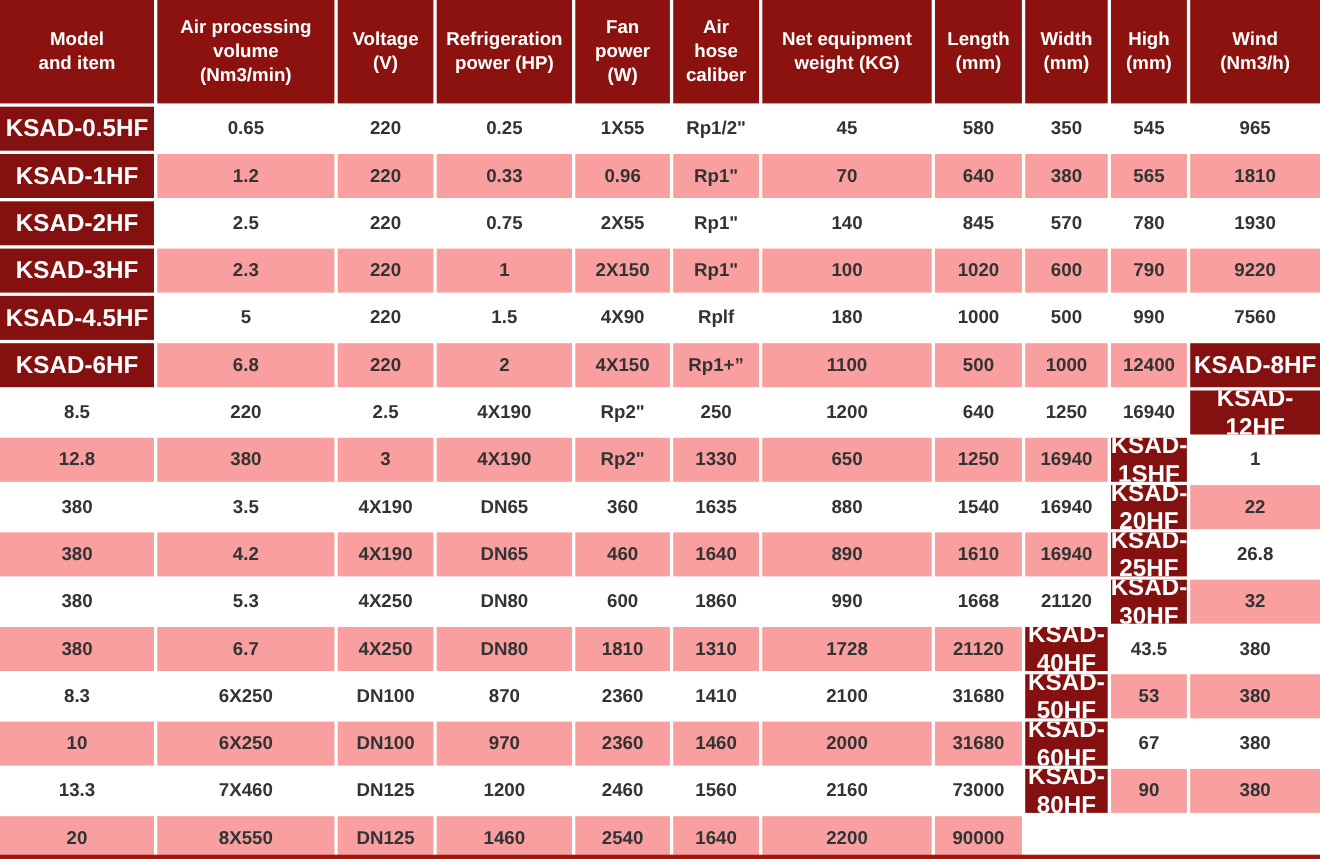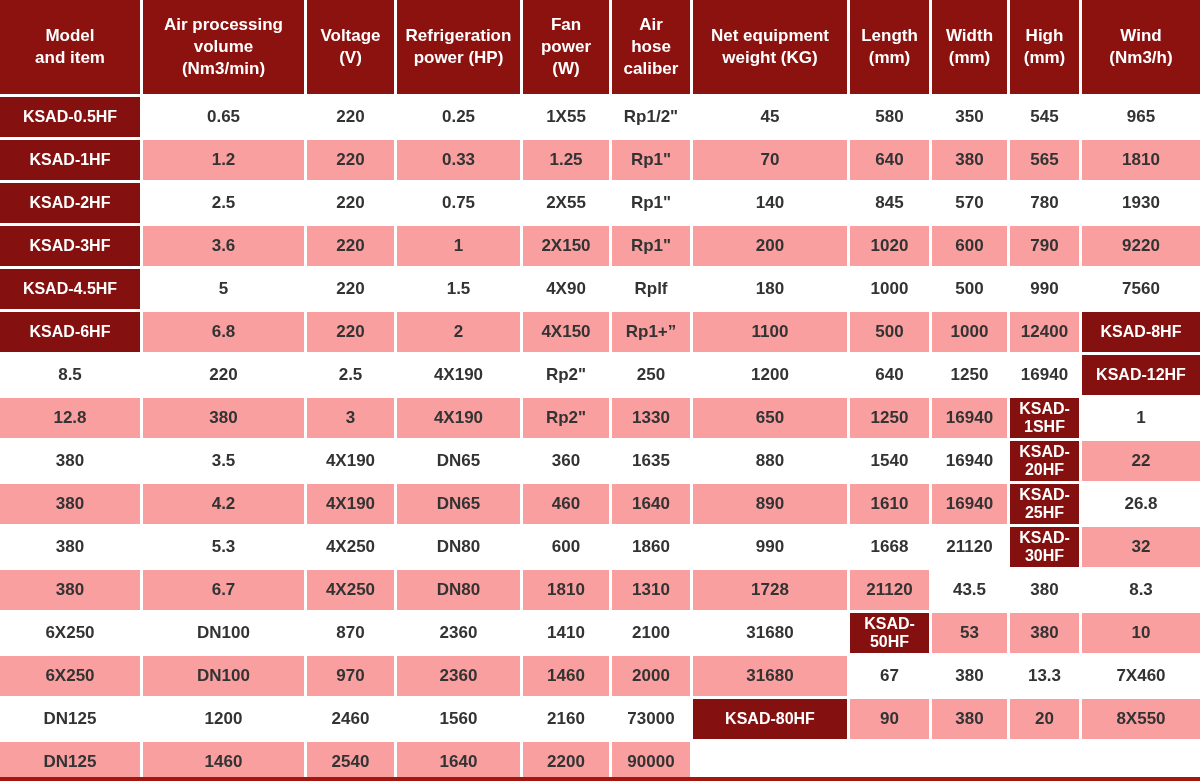--- a/index.html
+++ b/index.html
@@ -33,21 +33,21 @@
   .head {
     background: var(--header-bg, #8B120E);
     color: var(--header-text, #ffffff);
     font-size: 17px;
     line-height: 1.3;
     white-space: pre-line;
   }
   .model {
     background: var(--model-bg, #84110F);
     color: var(--header-text, #ffffff);
-    font-size: 16px;
+    font-size: 22px;
   }
   .white {
     background: var(--row-white, #ffffff);
     color: var(--data-text, #333333);
     font-size: 17px;
   }
   .pink {
     background: var(--row-pink, #F99F9F);
     color: var(--data-text, #333333);
     font-size: 17px;
@@ -100,45 +100,45 @@
       <div class="cell white">Rp1/2"</div>
       <div class="cell white">45</div>
       <div class="cell white">580</div>
       <div class="cell white">350</div>
       <div class="cell white">545</div>
       <div class="cell white">965</div>
       <div class="cell model">KSAD-1HF</div>
       <div class="cell pink">1.2</div>
       <div class="cell pink">220</div>
       <div class="cell pink">0.33</div>
-      <div class="cell pink">1.25</div>
+      <div class="cell pink">0.96</div>
       <div class="cell pink">Rp1"</div>
       <div class="cell pink">70</div>
       <div class="cell pink">640</div>
       <div class="cell pink">380</div>
       <div class="cell pink">565</div>
       <div class="cell pink">1810</div>
       <div class="cell model">KSAD-2HF</div>
       <div class="cell white">2.5</div>
       <div class="cell white">220</div>
       <div class="cell white">0.75</div>
       <div class="cell white">2X55</div>
       <div class="cell white">Rp1"</div>
       <div class="cell white">140</div>
       <div class="cell white">845</div>
       <div class="cell white">570</div>
       <div class="cell white">780</div>
       <div class="cell white">1930</div>
       <div class="cell model">KSAD-3HF</div>
-      <div class="cell pink">3.6</div>
+      <div class="cell pink">2.3</div>
       <div class="cell pink">220</div>
       <div class="cell pink">1</div>
       <div class="cell pink">2X150</div>
       <div class="cell pink">Rp1"</div>
-      <div class="cell pink">200</div>
+      <div class="cell pink">100</div>
       <div class="cell pink">1020</div>
       <div class="cell pink">600</div>
       <div class="cell pink">790</div>
       <div class="cell pink">9220</div>
       <div class="cell model">KSAD-4.5HF</div>
       <div class="cell white">5</div>
       <div class="cell white">220</div>
       <div class="cell white">1.5</div>
       <div class="cell white">4X90</div>
       <div class="cell white">Rplf</div>
@@ -214,20 +214,21 @@
       <div class="cell model">KSAD-30HF</div>
       <div class="cell pink">32</div>
       <div class="cell pink">380</div>
       <div class="cell pink">6.7</div>
       <div class="cell pink">4X250</div>
       <div class="cell pink">DN80</div>
       <div class="cell pink">1810</div>
       <div class="cell pink">1310</div>
       <div class="cell pink">1728</div>
       <div class="cell pink">21120</div>
+      <div class="cell model">KSAD-40HF</div>
       <div class="cell white">43.5</div>
       <div class="cell white">380</div>
       <div class="cell white">8.3</div>
       <div class="cell white">6X250</div>
       <div class="cell white">DN100</div>
       <div class="cell white">870</div>
       <div class="cell white">2360</div>
       <div class="cell white">1410</div>
       <div class="cell white">2100</div>
       <div class="cell white">31680</div>
@@ -235,20 +236,21 @@
       <div class="cell pink">53</div>
       <div class="cell pink">380</div>
       <div class="cell pink">10</div>
       <div class="cell pink">6X250</div>
       <div class="cell pink">DN100</div>
       <div class="cell pink">970</div>
       <div class="cell pink">2360</div>
       <div class="cell pink">1460</div>
       <div class="cell pink">2000</div>
       <div class="cell pink">31680</div>
+      <div class="cell model">KSAD-60HF</div>
       <div class="cell white">67</div>
       <div class="cell white">380</div>
       <div class="cell white">13.3</div>
       <div class="cell white">7X460</div>
       <div class="cell white">DN125</div>
       <div class="cell white">1200</div>
       <div class="cell white">2460</div>
       <div class="cell white">1560</div>
       <div class="cell white">2160</div>
       <div class="cell white">73000</div>

